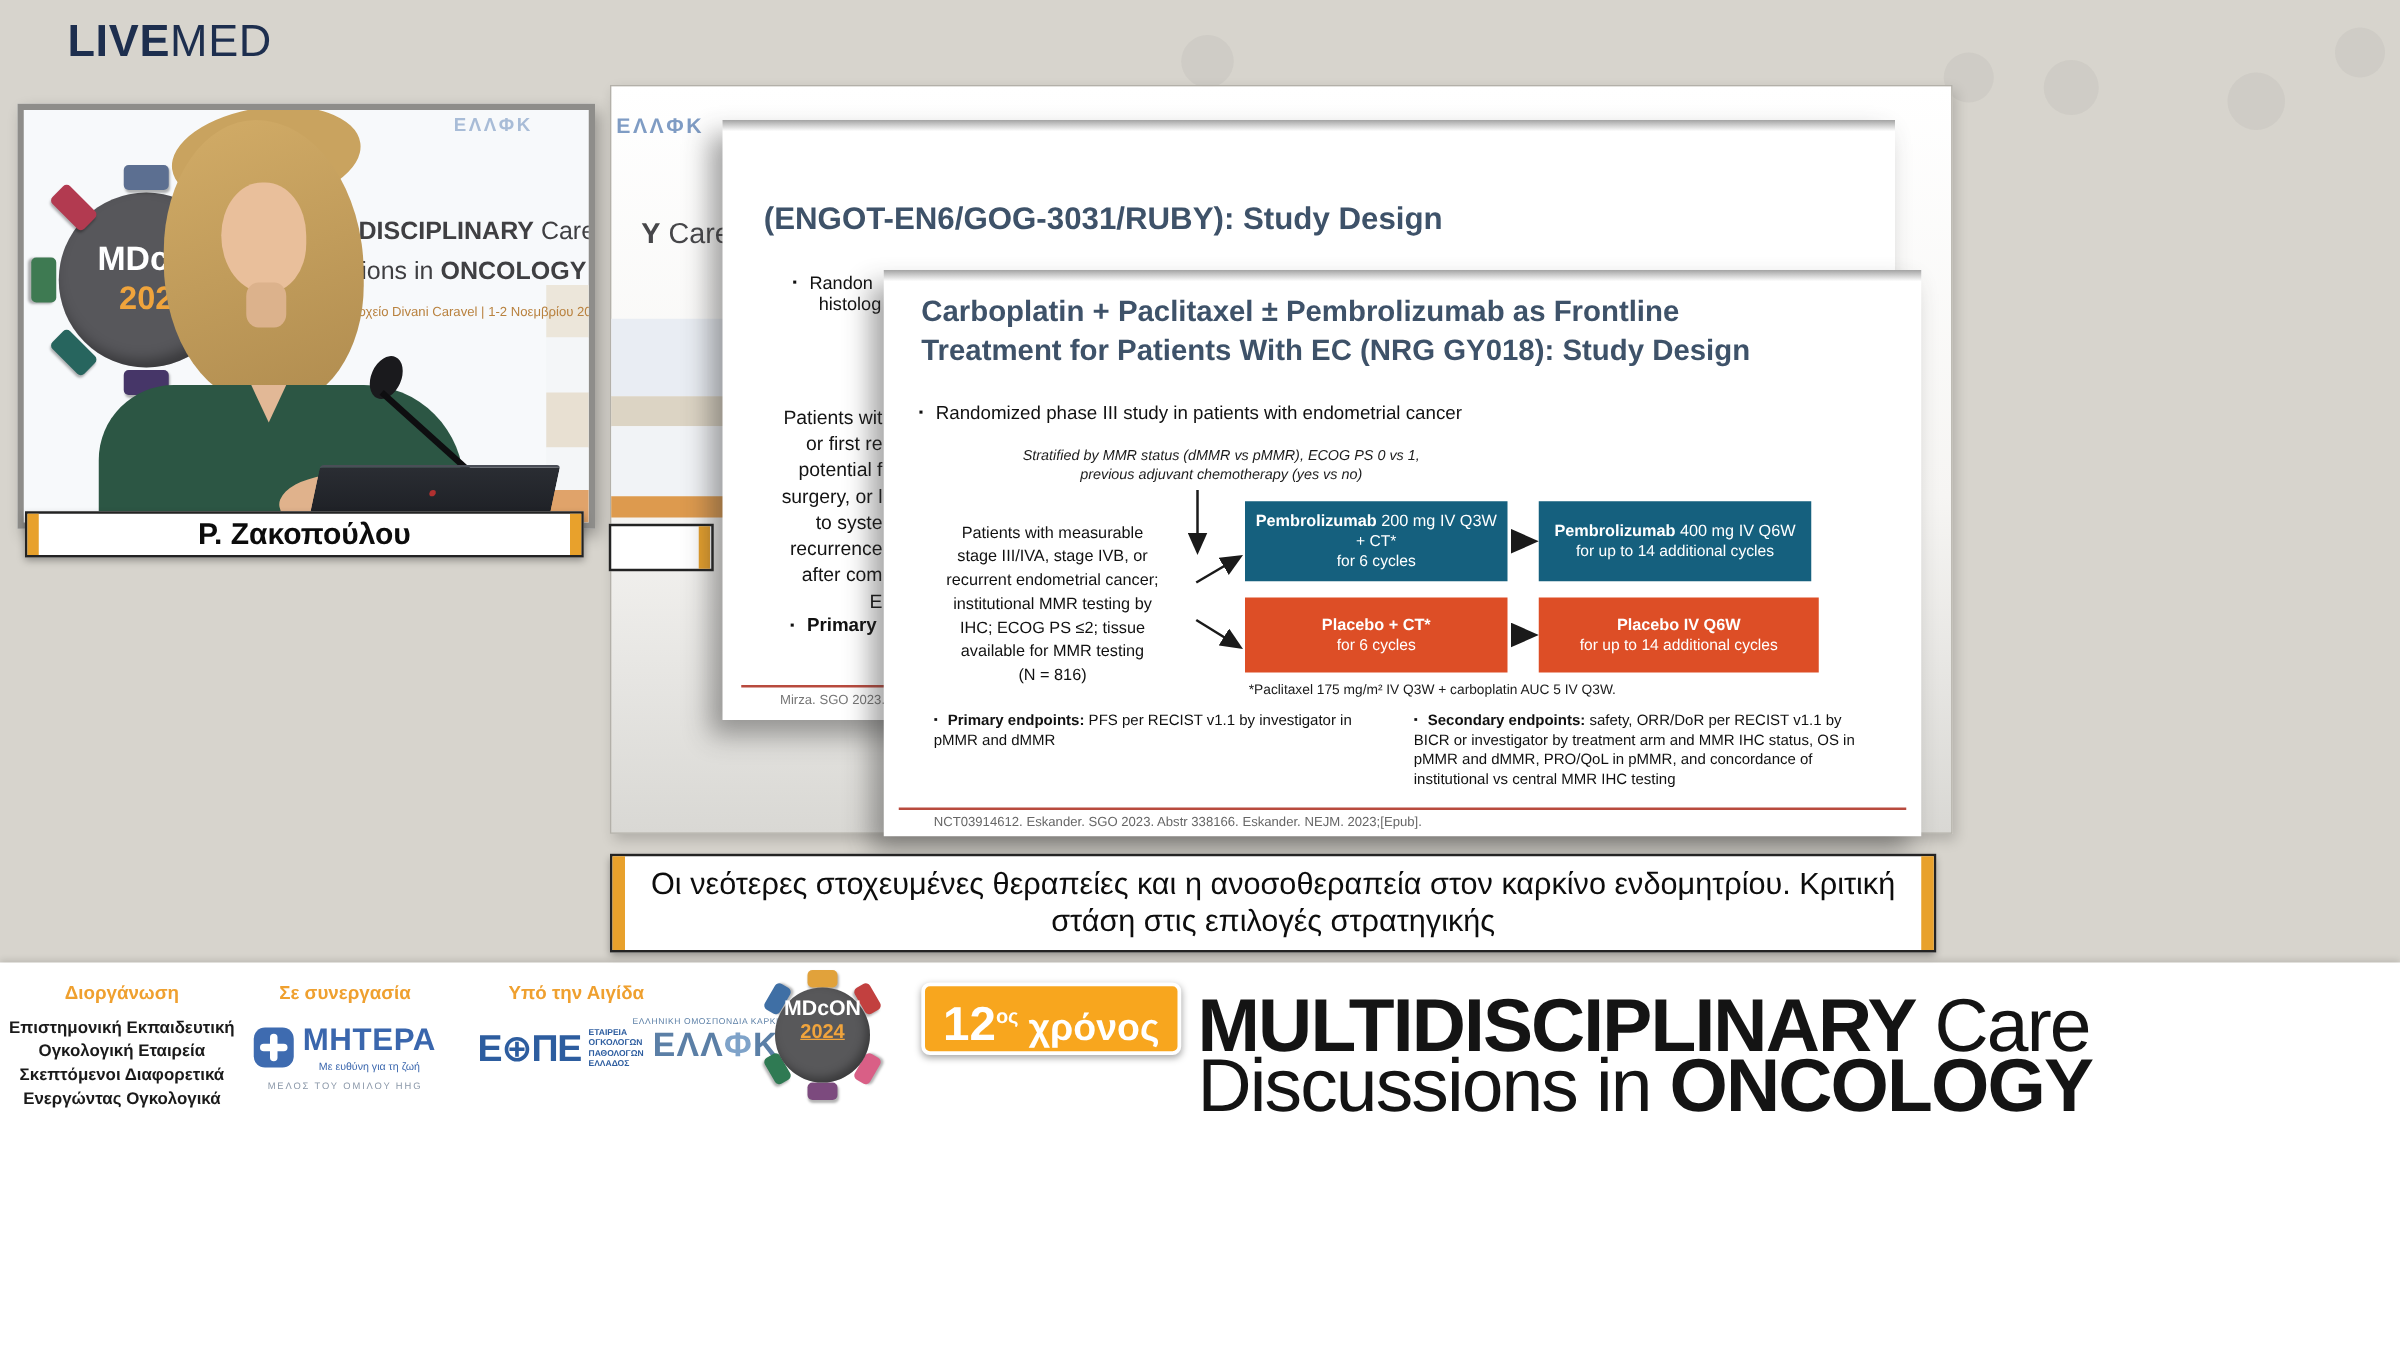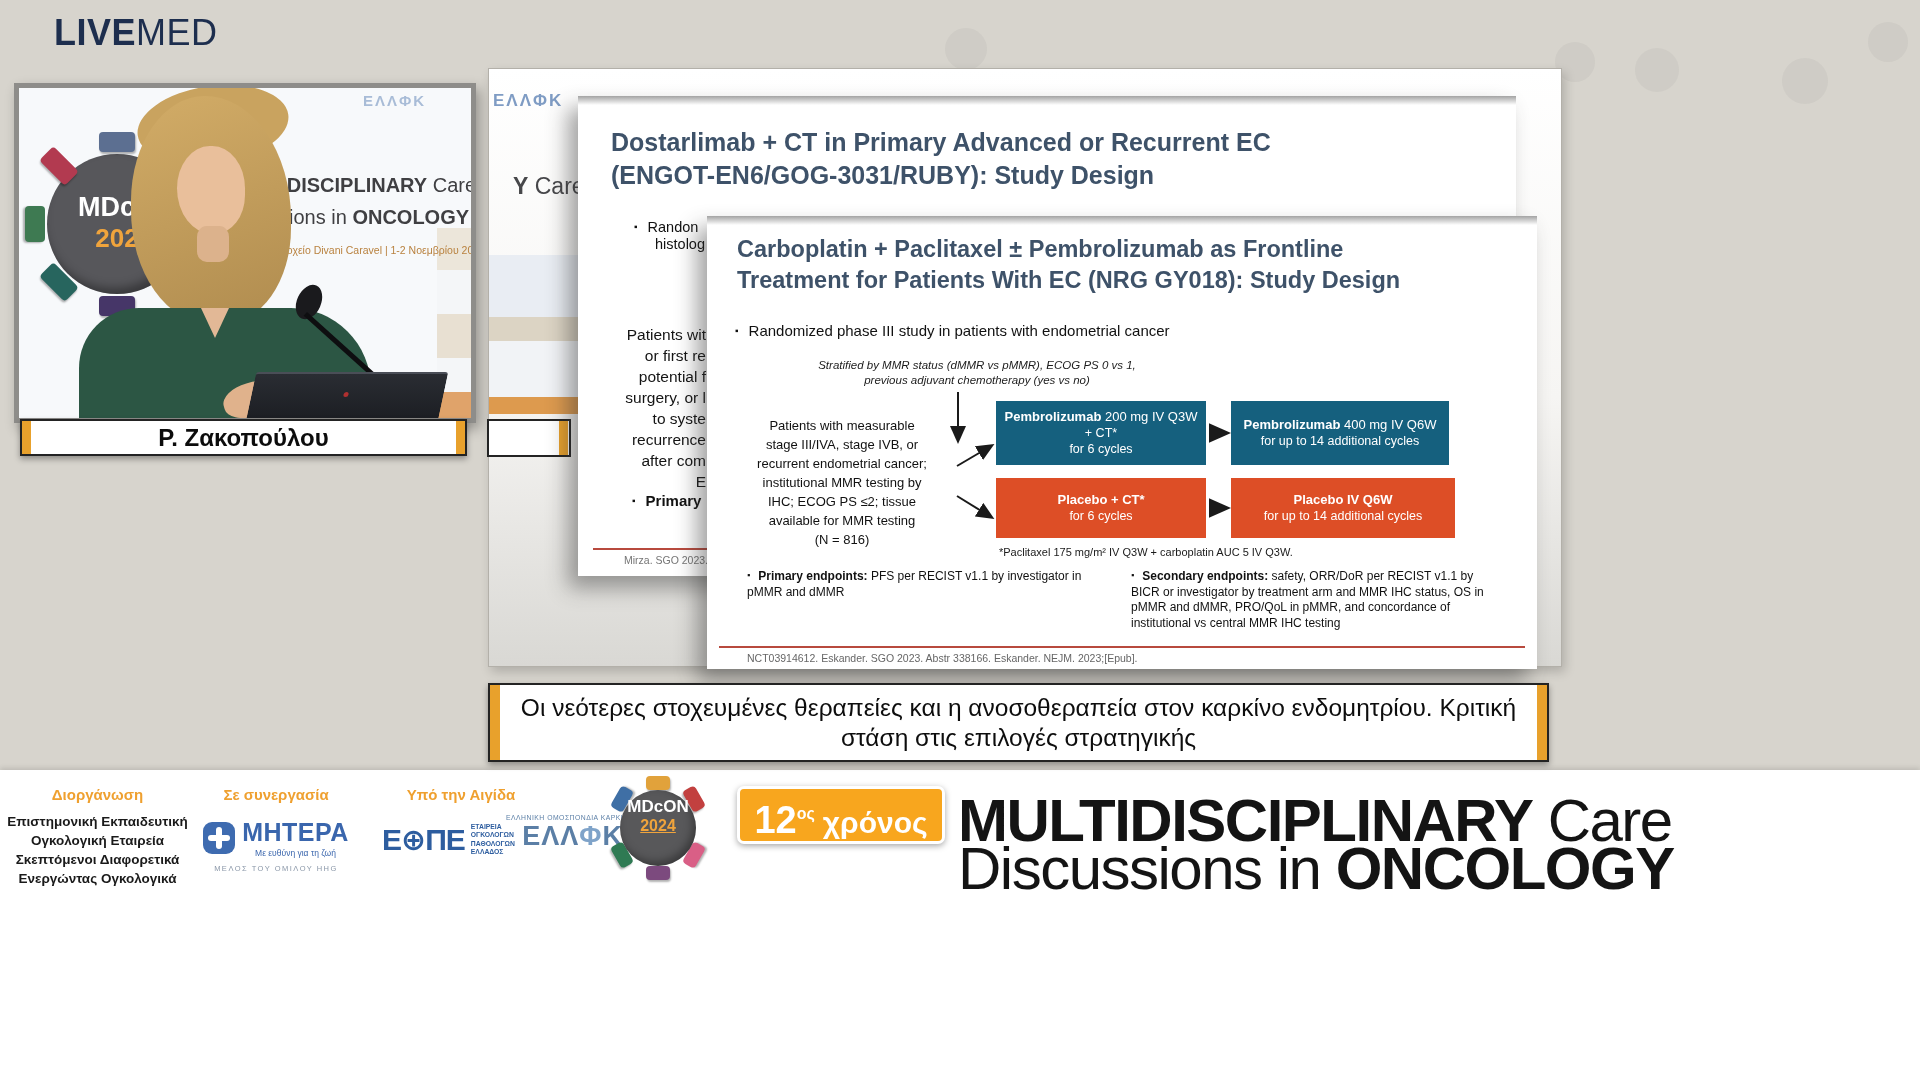--- a/index.html
+++ b/index.html
@@ -36,21 +36,21 @@
   #vneck{position:absolute;left:182px;top:220px;width:0;height:0;border-left:14px solid transparent;
          border-right:14px solid transparent;border-top:30px solid #e2b896;}
   #hand{position:absolute;left:204px;top:294px;width:62px;height:34px;background:#e0b28c;border-radius:45%;transform:rotate(-16deg);}
   #michead{position:absolute;left:278px;top:196px;width:24px;height:36px;background:#1a1a1d;border-radius:50%;transform:rotate(24deg);}
   #micboom{position:absolute;left:288px;top:224px;width:190px;height:5px;background:#0e0e10;transform:rotate(42deg);transform-origin:left top;}
   #laptop{position:absolute;left:232px;top:284px;width:192px;height:48px;background:linear-gradient(#2a2d33,#1b1d22);
           transform:skewX(-12deg);border-radius:3px;border-top:2px solid #4a4e57;}
   #laptop .dot{position:absolute;left:92px;top:18px;width:5px;height:5px;border-radius:50%;background:#b03030;}
   
   .plate{background:#fff;border:2px solid #232323;box-shadow:0 3px 6px rgba(0,0,0,.35);}
-  #nameplate{left:20px;top:419px;width:443px;height:33px;z-index:30;text-align:center;}
+  #nameplate{left:20px;top:409px;width:443px;height:33px;z-index:30;text-align:center;}
   #nameplate .bar{position:absolute;top:0;bottom:0;width:9px;background:#e8a12c;}
   #nameplate .bar.lft{left:0;} #nameplate .bar.rgt{right:0;}
   #nameplate .nm{font-size:24px;font-weight:700;color:#0c0c0c;line-height:33px;}
   
   #slidearea{left:488px;top:68px;width:1072px;height:597px;z-index:1;
              background:linear-gradient(180deg,#ffffff 0%,#f6f5f3 55%,#d9d8d4 100%);
              border:1px solid #b3b0a9;box-shadow:3px 5px 10px rgba(0,0,0,.18);}
   
   #sliver{position:absolute;left:0;top:0;width:90px;height:597px;}
   #sl-ellok{position:absolute;left:4px;top:22px;font-size:17px;font-weight:700;color:#7f9cc4;letter-spacing:2px;}
@@ -203,21 +203,21 @@
       <div class="band" style="top:248px;height:24px;background:#dcd4c4;"></div>
       <div class="band" style="top:272px;height:56px;background:#f1f3f6;"></div>
       <div class="band" style="top:328px;height:17px;background:#dd9a4e;"></div>
       <div id="sl-plate">
         <div class="bar"></div>
       </div>
     </div>
 
     <div class="slide" id="backslide">
       <div class="sl-title" id="bs-title">
-        <span>Dostarlimab + CT in Primary Advanced or Recurrent EC</span><br>
+        <br>
         <span>(ENGOT-EN6/GOG-3031/RUBY): Study Design</span>
       </div>
       <div class="abs blt" id="bs-b1">
         <span class="sq">▪</span><span>Randon</span><br>
         <span class="ind">histolog</span>
       </div>
       <div class="abs" id="bs-leftcol">
         <div>Patients wit</div>
         <div>or first re</div>
         <div>potential f</div>

